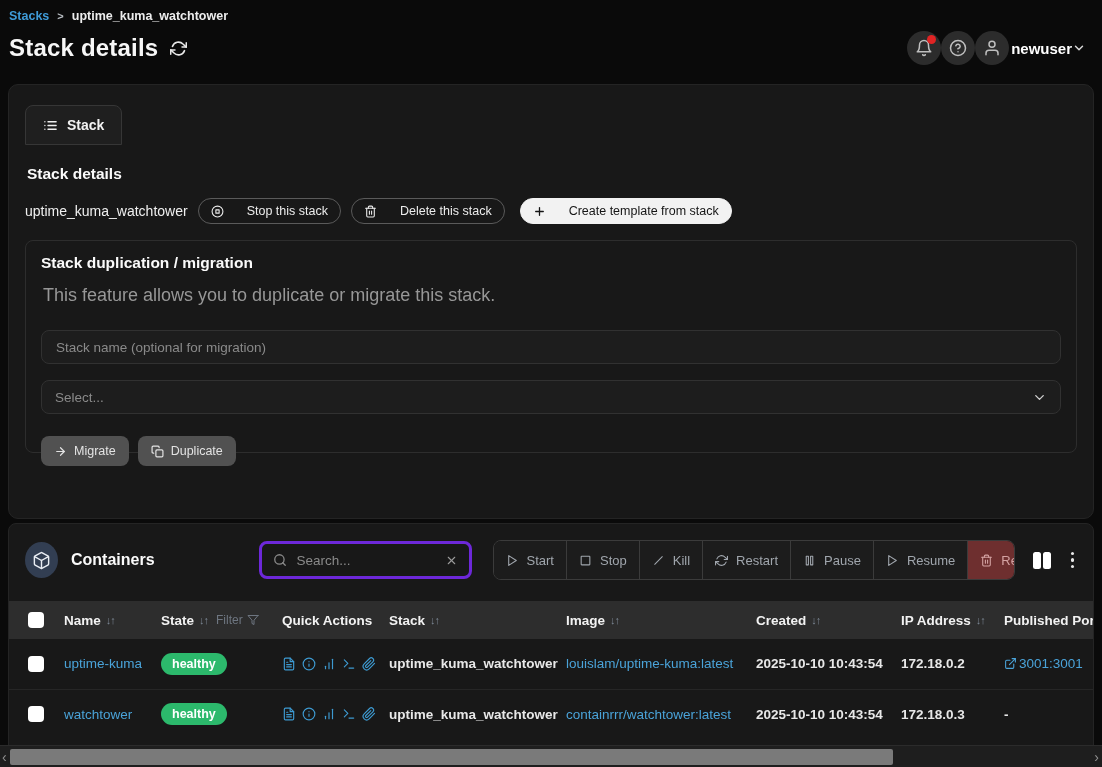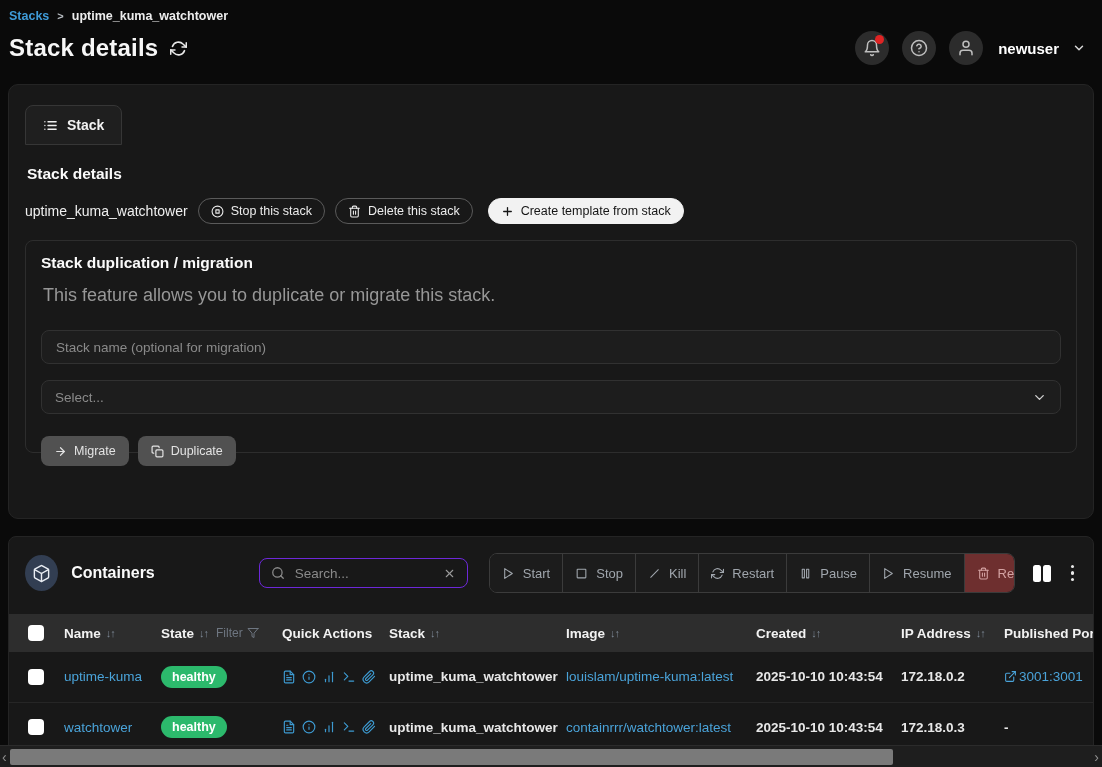--- a/index.html
+++ b/index.html
@@ -16,58 +16,58 @@
   .breadcrumb { display:flex; align-items:center; padding:9px 0 0 9px; font-size:12.5px; font-weight:700; }
   .crumb-link { color:#3f9bd8; text-decoration:none; cursor:pointer; }
   .crumb-sep { color:#b9bec4; margin:0 8px; font-size:11px; }
   .crumb-cur { color:#ededed; }
 
   
   .page-header { display:flex; align-items:center; justify-content:space-between; padding:8px 16px 0 9px; }
   .title-wrap { display:flex; align-items:center; gap:12px; }
   .page-title { margin:0; font-size:24px; font-weight:700; color:#f7f7f7; letter-spacing:.2px; }
   .refresh-btn { color:#e8e8e8; cursor:pointer; display:flex; }
-  .header-right { display:flex; align-items:center; gap:13px; }
+  .header-right { display:flex; align-items:center; }
   .hicon { width:34px; height:34px; border-radius:50%; background:#2c2c2c; display:flex; align-items:center; justify-content:center; color:#bfbfbf; position:relative; cursor:pointer; }
   .notif-dot { position:absolute; top:4px; right:5px; width:9px; height:9px; border-radius:50%; background:#e02424; }
   .username { font-size:15px; font-weight:700; color:#fff; margin-left:2px; cursor:pointer; }
   .user-chev { color:#d8d8d8; cursor:pointer; }
 
   
   .panel { margin:0 8px; background:#181818; border:1px solid #242424; border-radius:10px; }
   .stack-panel { margin-top:19px; height:435px; padding:20px 16px; }
 
   
   .tabs { display:flex; align-items:flex-end; }
   .tab { display:flex; align-items:center; gap:9px; padding:11px 17px; font-size:14px; color:#9b9b9b; cursor:pointer; }
   .tab.active { background:#1f1f1f; border:1px solid #363636; border-radius:8px 8px 0 0; color:#f2f2f2; font-weight:600; }
 
   .section-title { font-size:15.5px; font-weight:700; margin:20px 0 0 2px; color:#fafafa; }
 
   .stack-row { display:flex; align-items:center; gap:10px; margin-top:15px; }
   .stack-name { font-size:14px; color:#f0f0f0; }
-  .pill { display:flex; align-items:center; gap:7px; height:26px; padding:0 12px; border-radius:14px; font-size:12.5px; background:transparent; border:1px solid #5a5a5a; color:#ececec; cursor:pointer; font-family:inherit; white-space:nowrap; }
+  .pill { display:flex; align-items:center; gap:23px; height:26px; padding:0 12px; border-radius:14px; font-size:12.5px; background:transparent; border:1px solid #5a5a5a; color:#ececec; cursor:pointer; font-family:inherit; white-space:nowrap; }
   .pill.light { background:#f2f2f2; border-color:#f2f2f2; color:#151515; font-weight:500; margin-left:5px; }
 
   .dup-box { margin-top:16px; border:1px solid #2d2d2d; border-radius:8px; padding:13px 15px; height:213px; }
   .dup-title { margin:0; font-size:15.5px; font-weight:700; color:#fafafa; }
   .dup-desc { margin:13px 0 0 2px; font-size:18px; color:#979797; }
   .text-input { margin-top:24px; width:100%; height:34px; background:#1d1d1d; border:1px solid #313131; border-radius:8px; padding:0 14px; color:#eaeaea; font-size:13.5px; font-family:inherit; outline:none; }
   .text-input::placeholder { color:#8a8a8a; }
   .select-box { margin-top:16px; width:100%; height:34px; background:#1d1d1d; border:1px solid #313131; border-radius:8px; padding:0 13px; display:flex; align-items:center; justify-content:space-between; color:#8a8a8a; font-size:13.5px; cursor:pointer; }
   .select-box .chev { color:#cfcfcf; }
   .dup-buttons { margin-top:22px; display:flex; gap:9px; }
   .gbtn { display:flex; align-items:center; gap:7px; height:30px; padding:0 13px; background:#515151; border:none; border-radius:8px; color:#e3e3e3; font-size:12.5px; cursor:pointer; font-family:inherit; }
 
   
-  .containers-panel { margin-top:17px; height:230px; overflow:hidden;border-radius:8px; }
+  .containers-panel { margin-top:4px; height:230px; overflow:hidden;border-radius:8px; }
   .containers-header { display:flex; align-items:center; padding:16px 16px 0; }
   .cube-circle { width:36px; height:36px; border-radius:50%; background:#323e52; display:flex; align-items:center; justify-content:center; color:#e9edf3; }
   .containers-title { font-size:16px; font-weight:700; margin:0 0 0 13px; color:#fafafa; }
-  .search-box { display:flex; align-items:center; gap:8px; border:1px solid #6d28d9; border-radius:8px; height:30px; padding:0 11px; width:220px; margin-left:104px; color:#8a8a8a; }
+  .search-box { display:flex; align-items:center; gap:8px; border:3px solid #6d28d9; border-radius:8px; height:38px; padding:0 11px; width:220px; margin-left:104px; color:#8a8a8a; }
   .search-box input { background:transparent; border:none; outline:none; color:#ddd; font-size:13.5px; width:142px; font-family:inherit; }
   .search-box input::placeholder { color:#8a8a8a; }
   .search-clear { margin-left:auto; color:#9a9a9a; cursor:pointer; display:flex; }
   .toolbar { display:flex; margin-left:21px; border:1px solid #3b3b3b; border-radius:8px; overflow:hidden; height:40px; }
   .tbtn { display:flex; align-items:center; gap:8px; padding:0 12px; font-size:13px; color:#a0a6ad; background:#1c1c1c; border:none; border-right:1px solid #3b3b3b; cursor:pointer; font-family:inherit; white-space:nowrap; }
   .tbtn.remove { background:#6e2f2f; color:#d4a3a3; border-right:none; }
   .columns-btn { margin-left:18px; display:flex; gap:2px; cursor:pointer; }
   .colbar { width:8px; height:17px; background:#fff; border-radius:2.5px; }
   .kebab-btn { margin-left:17px; display:flex; flex-direction:column; gap:3px; cursor:pointer; padding:3px; }
   .kdot { width:3.5px; height:3.5px; border-radius:50%; background:#e8e8e8; }

